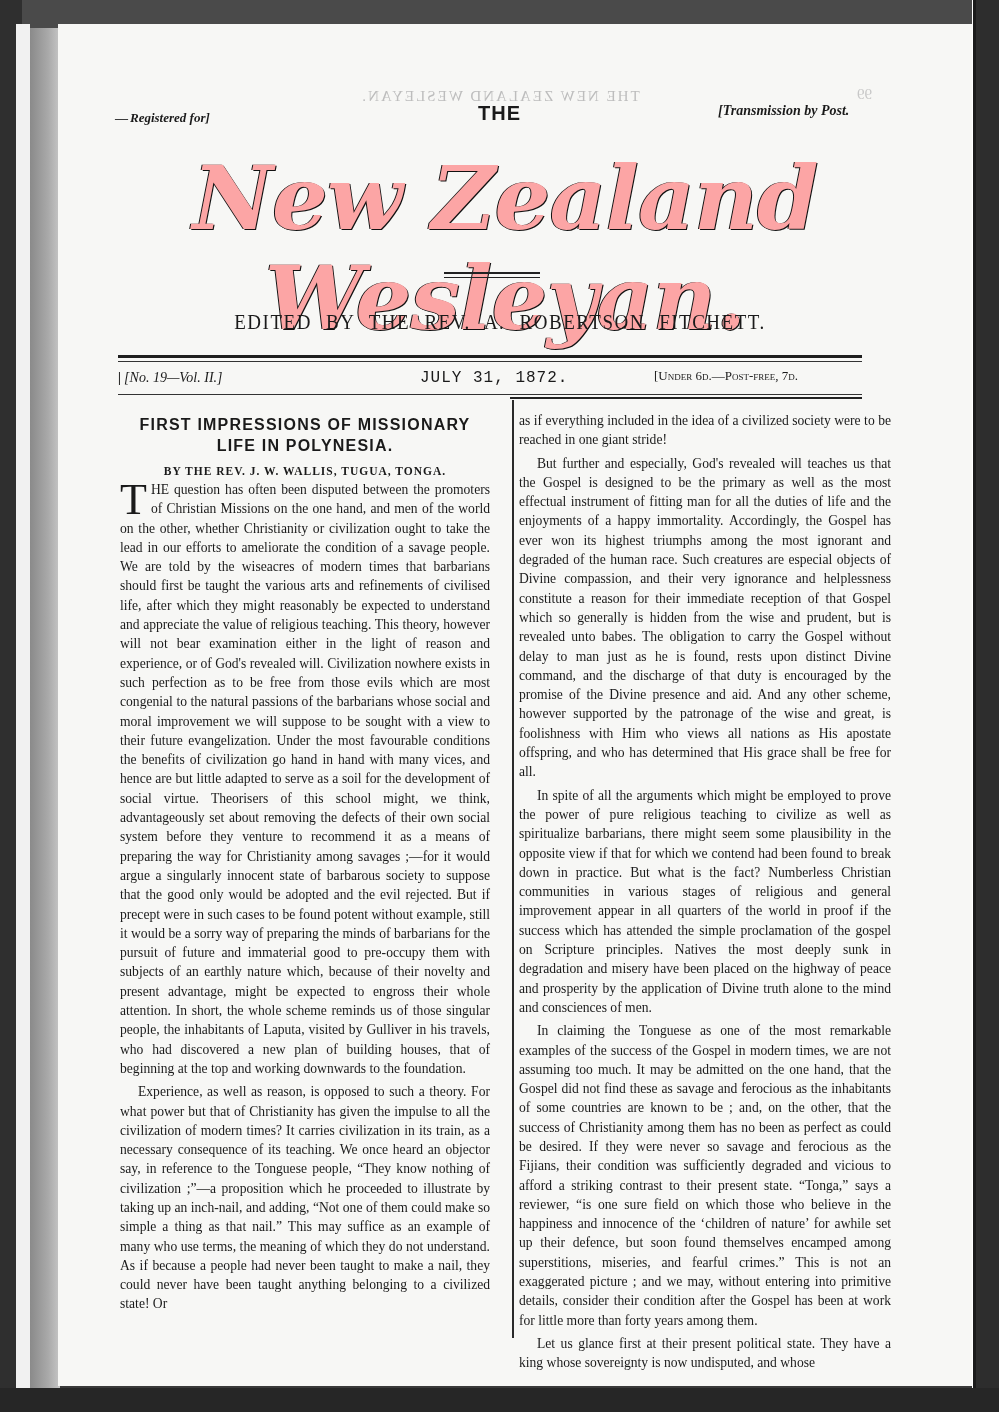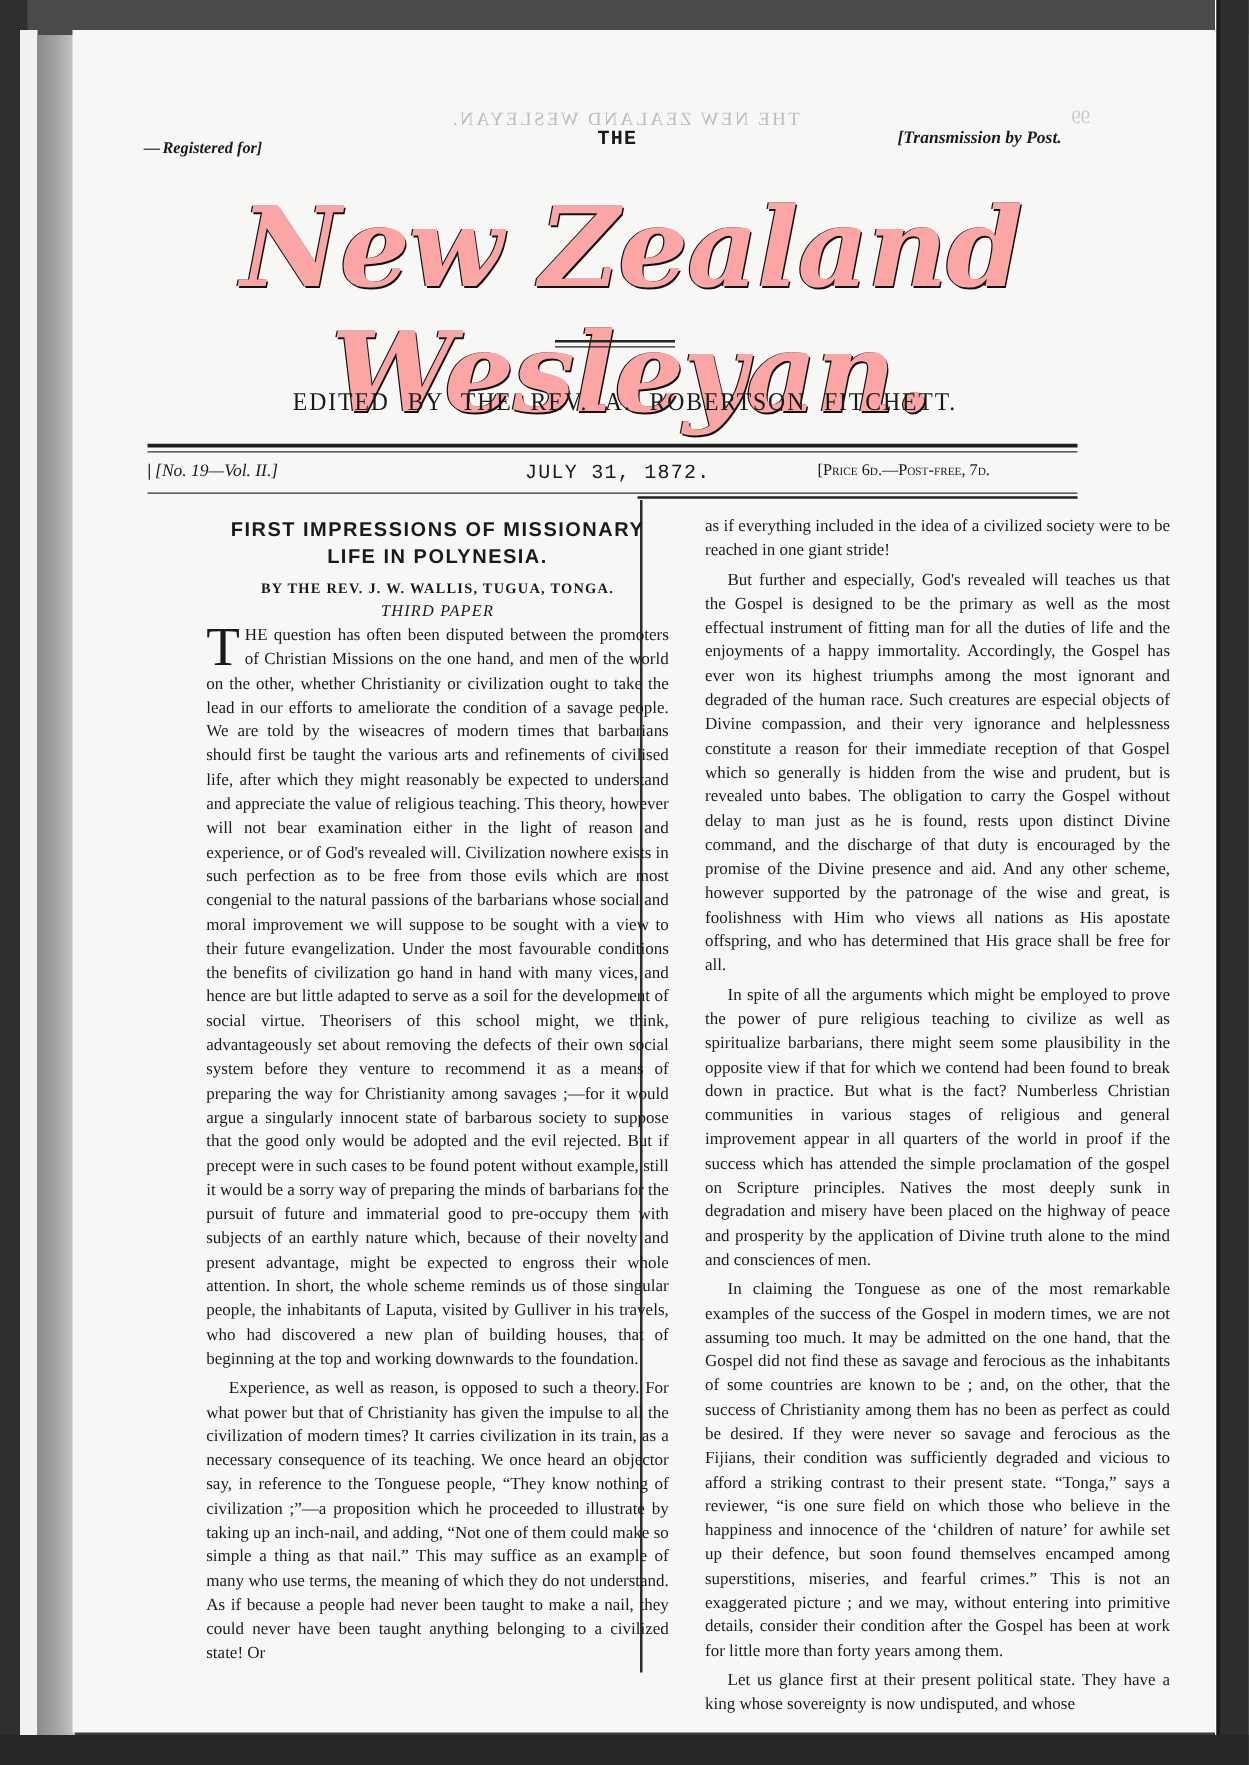--- a/index.html
+++ b/index.html
@@ -28,22 +28,22 @@
   .ghost-header {
     position: absolute; left: 300px; top: 88px; width: 400px; text-align: center;
     font-size: 15px; letter-spacing: 2px; color: #bdbdbd; transform: scaleX(-1);
   }
   .ghost-number { position: absolute; left: 857px; top: 86px; font-size: 15px; color: #c8c8c8; transform: scaleX(-1); }
 
   .registered { position: absolute; left: 115px; top: 110px; font-size: 13px; font-style: italic; font-weight: bold; }
   .registered .mark { font-style: normal; margin-right: 2px; }
   .transmission { position: absolute; left: 718px; top: 103px; font-size: 14px; font-style: italic; font-weight: bold; }
   .the-word {
-    position: absolute; left: 478px; top: 102px; font-family: Liberation Mono, monospace;
-    font-weight: 900; font-size: 16px; letter-spacing: 1px;
+    position: absolute; left: 478px; top: 102px; font-family: Liberation Sans, sans-serif;
+    font-weight: 900; font-size: 20px; letter-spacing: 1px;
   }
   .masthead-title {
     position: absolute; left: 115px; top: 148px; width: 780px; text-align: center;
     font-family: "DejaVu Serif", "Liberation Serif", serif; font-weight: bold; font-style: italic;
     font-size: 88px; line-height: 100px; letter-spacing: -1px; color: #fca5a5;
     text-shadow: 1px 1px 0 #111, -1px 0 0 #111;
   }
   .masthead-rule { position: absolute; left: 444px; top: 272px; width: 96px; height: 0; border-top: 2px solid #222; }
   .masthead-rule2 { position: absolute; left: 444px; top: 277px; width: 96px; height: 0; border-top: 1px solid #222; }
 
@@ -60,21 +60,21 @@
     font-size: 16px; letter-spacing: 1px;
   }
   .issue-price { position: absolute; left: 654px; top: 368px; font-size: 13px; font-variant: small-caps; }
   .rule-under { position: absolute; left: 118px; top: 394px; width: 744px; height: 1px; background: #333; }
   .rule-under2 { position: absolute; left: 510px; top: 397px; width: 352px; height: 2px; background: #222; }
 
   .column-divider { position: absolute; left: 512px; top: 400px; width: 2px; height: 938px; background: #2a2a2a; }
 
   .col {
     position: absolute; top: 410px; width: 370px;
-    font-size: 13.6px; line-height: 19.3px; text-align: justify; hyphens: none; margin-left: 45px;
+    font-size: 13.6px; line-height: 19.3px; text-align: justify; hyphens: none;
   }
   .col-left { left: 120px; }
   .col-right { left: 519px; width: 372px; top: 411px; }
   .col p { margin: 0; }
   .col p.indent { text-indent: 18px; margin-top: 4px; }
   .col p.first { margin-top: 0; }
 
   .article-title {
     font-family: "Liberation Sans", "DejaVu Sans", sans-serif; font-weight: bold;
     font-size: 16px; line-height: 21px; text-align: center; letter-spacing: 1.2px;
@@ -113,30 +113,29 @@
 
 <div class="editor-line">EDITED BY THE REV. A. ROBERTSON FITCHETT.</div>
 
 <div class="rule-thick"></div>
 <div class="rule-thin"></div>
 
 <div class="issue-no">
   <span class="bar">|</span><span>[No. 19—Vol. II.]</span>
 </div>
 <div class="issue-date">JULY 31, 1872.</div>
-<div class="issue-price">[Price 6d.—Post-free, 7d.</div>
+<div class="issue-price">[Under 6d.—Post-free, 7d.</div>
 <div class="rule-under"></div>
 <div class="rule-under2"></div>
 
 <div class="column-divider"></div>
 
 <div class="col col-left">
   <div class="article-title">FIRST IMPRESSIONS OF MISSIONARY LIFE IN POLYNESIA.</div>
   <p class="byline">BY THE REV. J. W. WALLIS, TUGUA, TONGA.</p>
-  <p class="paper-label">THIRD PAPER</p>
   <p class="first"><span class="dropcap">T</span><span>HE question has often been disputed between the promoters of Christian Missions on the one hand, and men of the world on the other, whether Christianity or civilization ought to take the lead in our efforts to ameliorate the condition of a savage people. We are told by the wiseacres of modern times that barbarians should first be taught the various arts and refinements of civilised life, after which they might reasonably be expected to understand and appreciate the value of religious teaching. This theory, however will not bear examination either in the light of reason and experience, or of God's revealed will. Civilization nowhere exists in such perfection as to be free from those evils which are most congenial to the natural passions of the barbarians whose social and moral improvement we will suppose to be sought with a view to their future evangelization. Under the most favourable conditions the benefits of civilization go hand in hand with many vices, and hence are but little adapted to serve as a soil for the development of social virtue. Theorisers of this school might, we think, advantageously set about removing the defects of their own social system before they venture to recommend it as a means of preparing the way for Christianity among savages ;—for it would argue a singularly innocent state of barbarous society to suppose that the good only would be adopted and the evil rejected. But if precept were in such cases to be found potent without example, still it would be a sorry way of preparing the minds of barbarians for the pursuit of future and immaterial good to pre-occupy them with subjects of an earthly nature which, because of their novelty and present advantage, might be expected to engross their whole attention. In short, the whole scheme reminds us of those singular people, the inhabitants of Laputa, visited by Gulliver in his travels, who had discovered a new plan of building houses, that of beginning at the top and working downwards to the foundation.</span></p>
   <p class="indent">Experience, as well as reason, is opposed to such a theory. For what power but that of Christianity has given the impulse to all the civilization of modern times? It carries civilization in its train, as a necessary consequence of its teaching. We once heard an objector say, in reference to the Tonguese people, “They know nothing of civilization ;”—a proposition which he proceeded to illustrate by taking up an inch-nail, and adding, “Not one of them could make so simple a thing as that nail.” This may suffice as an example of many who use terms, the meaning of which they do not understand. As if because a people had never been taught to make a nail, they could never have been taught anything belonging to a civilized state! Or</p>
 </div>
 
 <div class="col col-right">
   <p class="first">as if everything included in the idea of a civilized society were to be reached in one giant stride!</p>
   <p class="indent">But further and especially, God's revealed will teaches us that the Gospel is designed to be the primary as well as the most effectual instrument of fitting man for all the duties of life and the enjoyments of a happy immortality. Accordingly, the Gospel has ever won its highest triumphs among the most ignorant and degraded of the human race. Such creatures are especial objects of Divine compassion, and their very ignorance and helplessness constitute a reason for their immediate reception of that Gospel which so generally is hidden from the wise and prudent, but is revealed unto babes. The obligation to carry the Gospel without delay to man just as he is found, rests upon distinct Divine command, and the discharge of that duty is encouraged by the promise of the Divine presence and aid. And any other scheme, however supported by the patronage of the wise and great, is foolishness with Him who views all nations as His apostate offspring, and who has determined that His grace shall be free for all.</p>
   <p class="indent">In spite of all the arguments which might be employed to prove the power of pure religious teaching to civilize as well as spiritualize barbarians, there might seem some plausibility in the opposite view if that for which we contend had been found to break down in practice. But what is the fact? Numberless Christian communities in various stages of religious and general improvement appear in all quarters of the world in proof if the success which has attended the simple proclamation of the gospel on Scripture principles. Natives the most deeply sunk in degradation and misery have been placed on the highway of peace and prosperity by the application of Divine truth alone to the mind and consciences of men.</p>
   <p class="indent">In claiming the Tonguese as one of the most remarkable examples of the success of the Gospel in modern times, we are not assuming too much. It may be admitted on the one hand, that the Gospel did not find these as savage and ferocious as the inhabitants of some countries are known to be ; and, on the other, that the success of Christianity among them has no been as perfect as could be desired. If they were never so savage and ferocious as the Fijians, their condition was sufficiently degraded and vicious to afford a striking contrast to their present state. “Tonga,” says a reviewer, “is one sure field on which those who believe in the happiness and innocence of the ‘children of nature’ for awhile set up their defence, but soon found themselves encamped among superstitions, miseries, and fearful crimes.” This is not an exaggerated picture ; and we may, without entering into primitive details, consider their condition after the Gospel has been at work for little more than forty years among them.</p>
   <p class="indent">Let us glance first at their present political state. They have a king whose sovereignty is now undisputed, and whose</p>

